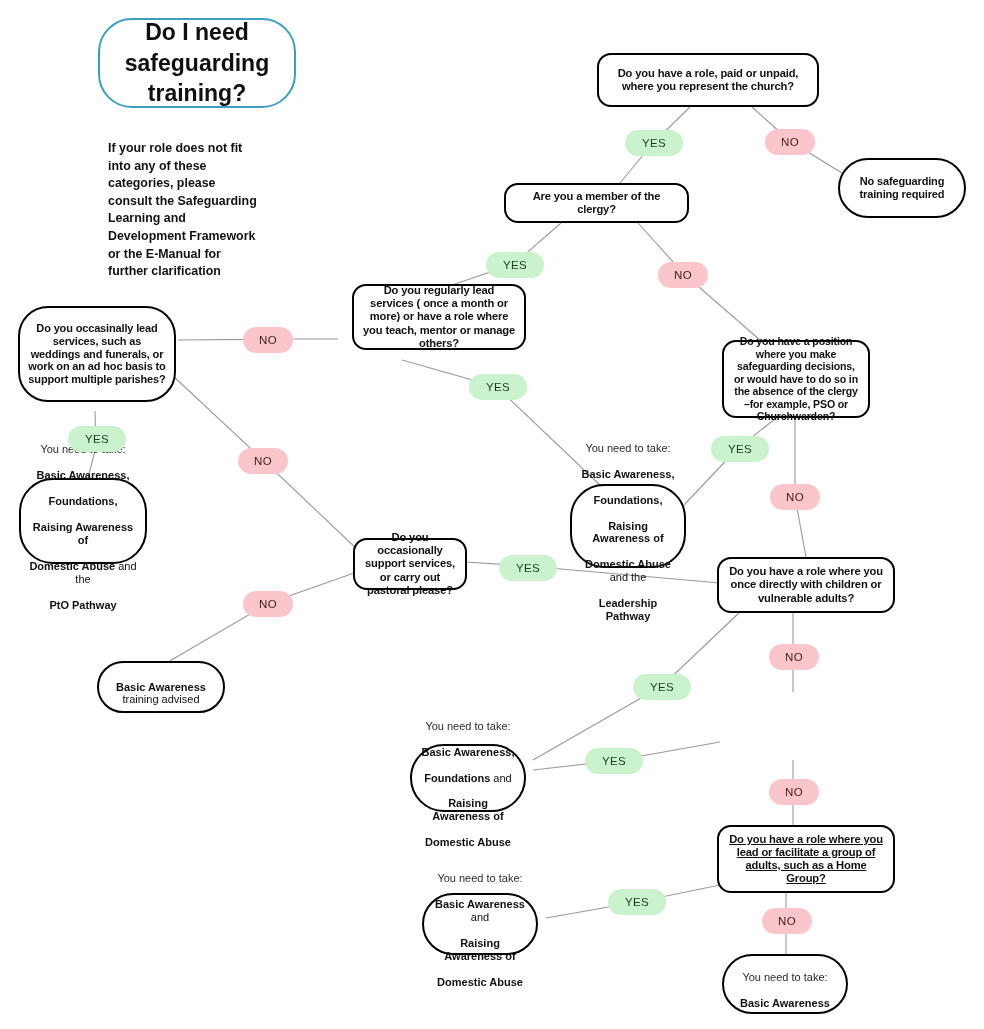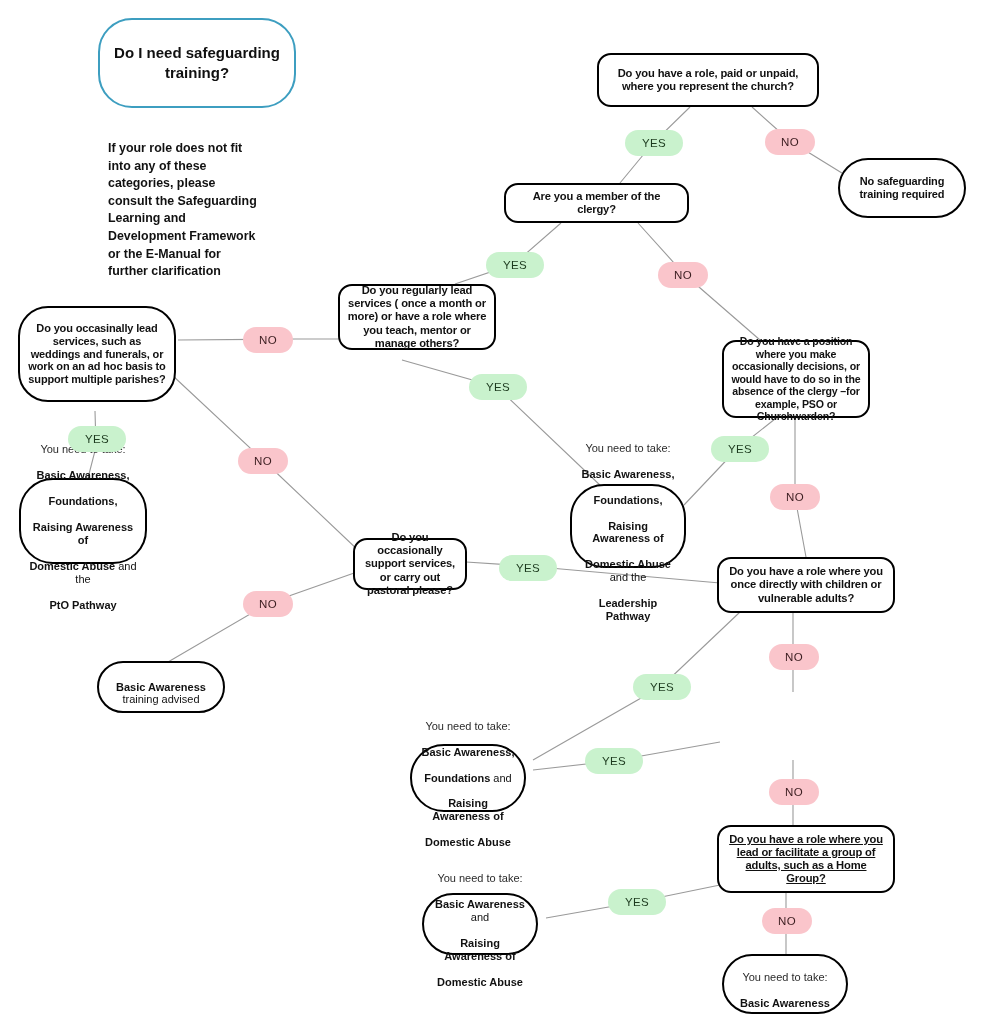--- a/index.html
+++ b/index.html
@@ -73,21 +73,21 @@
     position: absolute;
     box-sizing: border-box;
     display: flex;
     align-items: center;
     justify-content: center;
     text-align: center;
     border: 2px solid #3d9ec0;
     border-radius: 34px;
     background: #ffffff;
     font-weight: 700;
-    font-size: 15px;
+    font-size: 23px;
     line-height: 1.32;
     color: #101010;
     z-index: 3;
   }
   #intro-note {
     position: absolute;
     text-align: left;
     font-weight: 700;
     font-size: 12.4px;
     line-height: 1.42;
@@ -187,26 +187,26 @@
   </div>
 
   <div class="node q outcome" style="left:838px; top:158px; width:128px; height:60px;text-align:center;">
     <span class="t">No safeguarding training required</span>
   </div>
 
   <div class="node q" style="left:504px; top:183px; width:185px; height:40px;">
     <span class="t">Are you a member of the clergy?</span>
   </div>
 
-  <div class="node q" style="left:338px; top:284px; width:158px; height:66px;">
+  <div class="node q" style="left:352px; top:284px; width:174px; height:66px;">
     <span class="t">Do you regularly lead services ( once a month or more) or have a role where you teach, mentor or manage others?</span>
   </div>
 
   <div class="node q small" style="left:722px; top:340px; width:148px; height:78px;">
-    <span class="t">Do you have a position where you make occasionally decisions, or would have to do so in the absence of the clergy –for example, PSO or Churchwarden?</span>
+    <span class="t">Do you have a position where you make safeguarding decisions, or would have to do so in the absence of the clergy –for example, PSO or Churchwarden?</span>
   </div>
 
   <div class="node q outcome" style="left:18px; top:306px; width:158px; height:96px; border-radius:30px;">
     <span class="t">Do you occasinally lead services, such as weddings and funerals, or work on an ad hoc basis to support multiple parishes?</span>
   </div>
 
   <div class="node q" style="left:353px; top:538px; width:114px; height:52px;">
     <span class="t">Do you occasionally support services, or carry out pastoral please?</span>
   </div>
 

